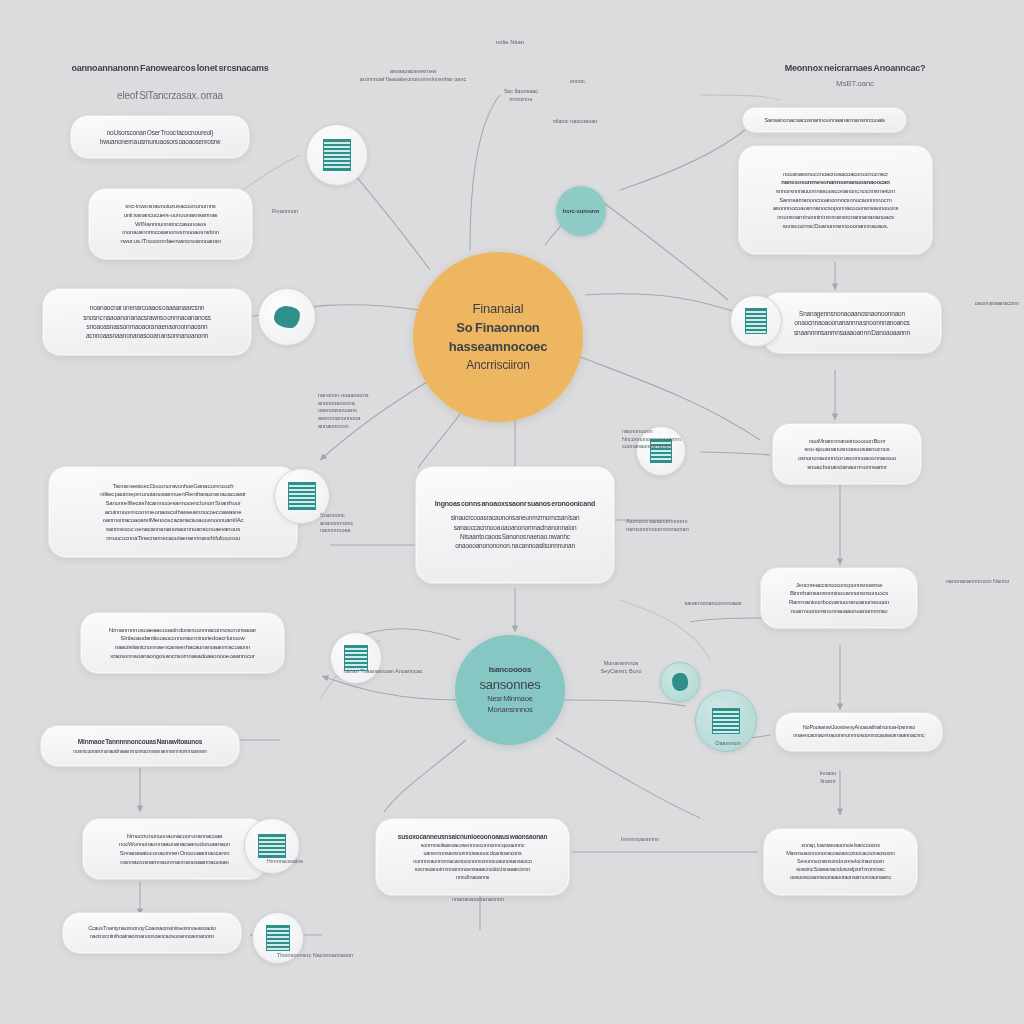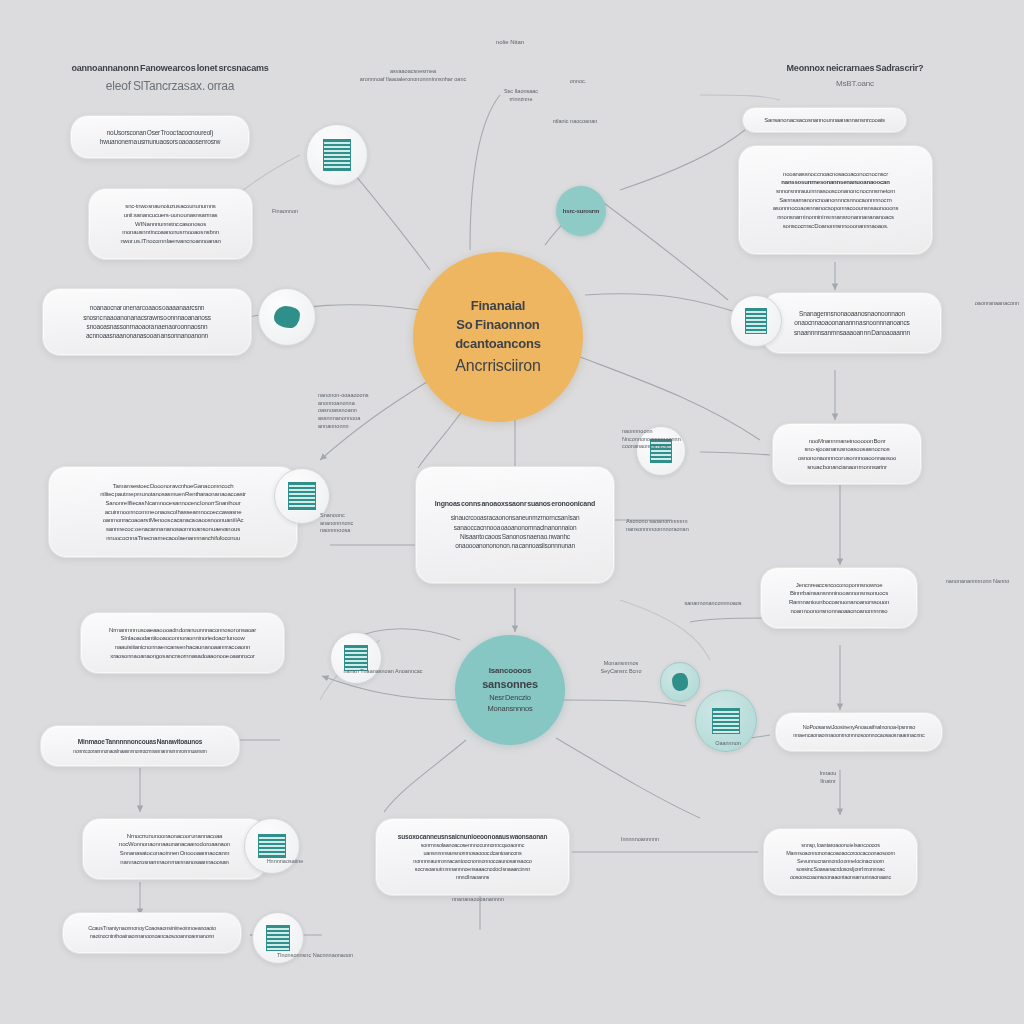--- a/index.html
+++ b/index.html
@@ -137,39 +137,39 @@
 
     <path d="M300,155 C250,180 200,220 175,260" opacity="0.5"></path>
     <path d="M700,95 C740,95 760,95 780,100" opacity="0.5"></path>
     <path d="M620,600 C680,620 700,640 710,660" opacity="0.45"></path>
     <path d="M380,640 C350,660 330,680 320,700" opacity="0.45"></path>
   </g>
 </svg>
 
 <div class="title-blk" style="left:50px;top:62px;width:240px;">
   <div class="illegible" style="font-size:9px;font-weight:bold;">oannoannanonn Fanowearcos lonet srcsnacams</div>
-  <div class="illegible soft" style="font-size:12px;margin-top:3px;">eleof SlTancrzasax. orraa</div>
+  <div class="illegible soft" style="font-size:10px;margin-top:14px;">eleof SlTancrzasax. orraa</div>
 </div>
 
 <div class="title-blk" style="left:735;left:735px;top:62px;width:240px;">
-  <div class="illegible" style="font-size:9px;font-weight:bold;">Meonnox neicrarnaes Sadrascrir?</div>
+  <div class="illegible" style="font-size:9px;font-weight:bold;">Meonnox neicrarnaes Anoanncac?</div>
   <div class="illegible soft" style="font-size:8px;margin-top:3px;">MsBT.oanc</div>
 </div>
 
 <div class="bigcircle hub-main" style="left:413px;top:252px;width:170px;height:170px;">
-  <div class="illegible" style="font-size:13px;font-weight:bold;">Finanaial</div>
+  <div class="illegible" style="font-size:13px;font-weight:normal;">Finanaial</div>
   <div class="illegible" style="font-size:13px;font-weight:bold;">So Finaonnon</div>
-  <div class="illegible" style="font-size:13px;font-weight:bold;">dcantoancons</div>
-  <div class="illegible" style="font-size:16px;">Ancrrisciiron</div>
+  <div class="illegible" style="font-size:13px;font-weight:bold;">hasseamnocoec</div>
+  <div class="illegible" style="font-size:12px;">Ancrrisciiron</div>
 </div>
 
 <div class="bigcircle hub-sub" style="left:455px;top:635px;width:110px;height:110px;">
   <div class="illegible" style="font-size:8px;font-weight:bold;">Isancoooos</div>
-  <div class="illegible" style="font-size:11px;font-weight:bold;">sansonnes</div>
-  <div class="illegible" style="font-size:7.5px;">Nesr Denczio</div>
+  <div class="illegible" style="font-size:13px;font-weight:normal;">sansonnes</div>
+  <div class="illegible" style="font-size:7.5px;">Nesr Minmaoe</div>
   <div class="illegible" style="font-size:7.5px;">Monansnnnos</div>
 </div>
 
 <div class="bigcircle hub-mini" style="left:556px;top:186px;width:50px;height:50px;">
   <div class="illegible" style="font-size:6px;font-weight:bold;">hsrc-surosrm</div>
 </div>
 
 <div class="card" style="left:70px;top:115px;width:180px;height:44px;">
   <span class="illegible ln" style="font-size:6.5px;">noUsorsconan Oser Trooc tacocnoureol)</span>
   <span class="illegible ln" style="font-size:6.5px;">hwuanonerna usmunuaosors oaoaosenrosrw</span>

